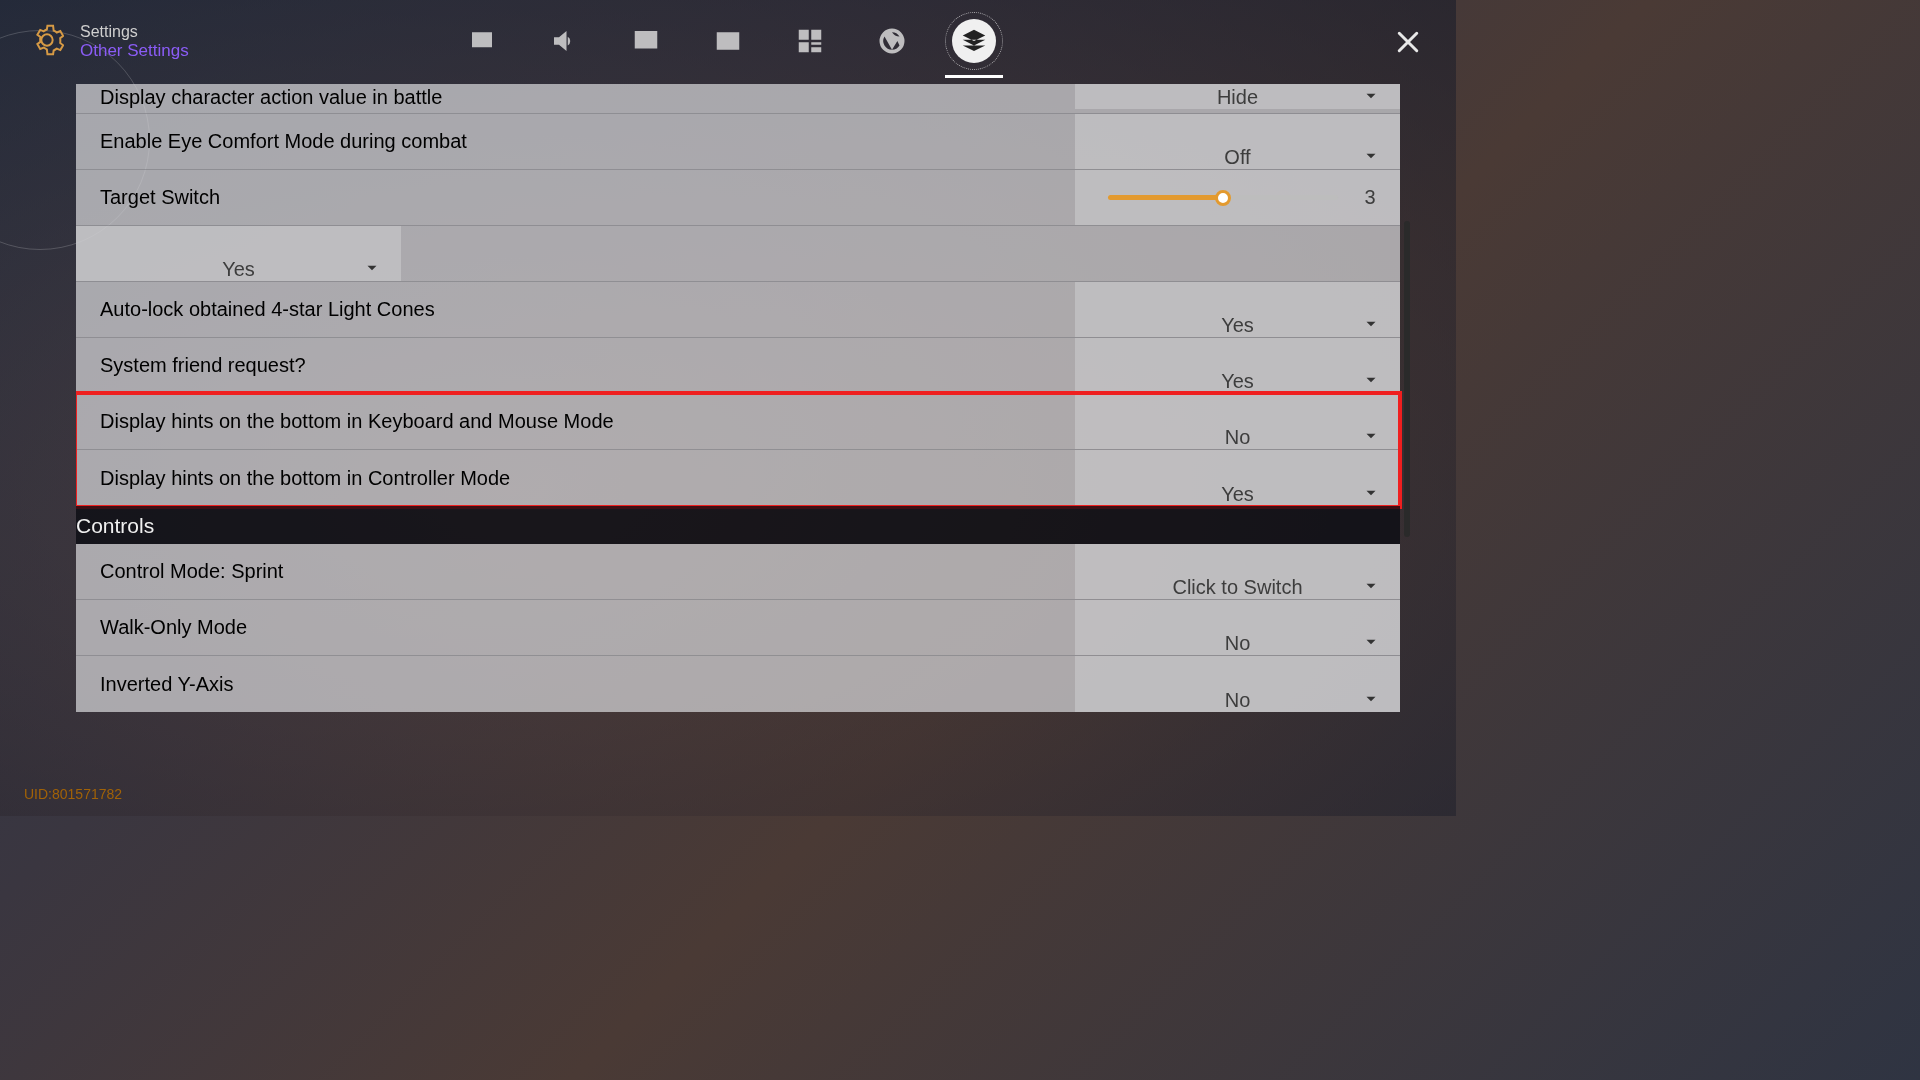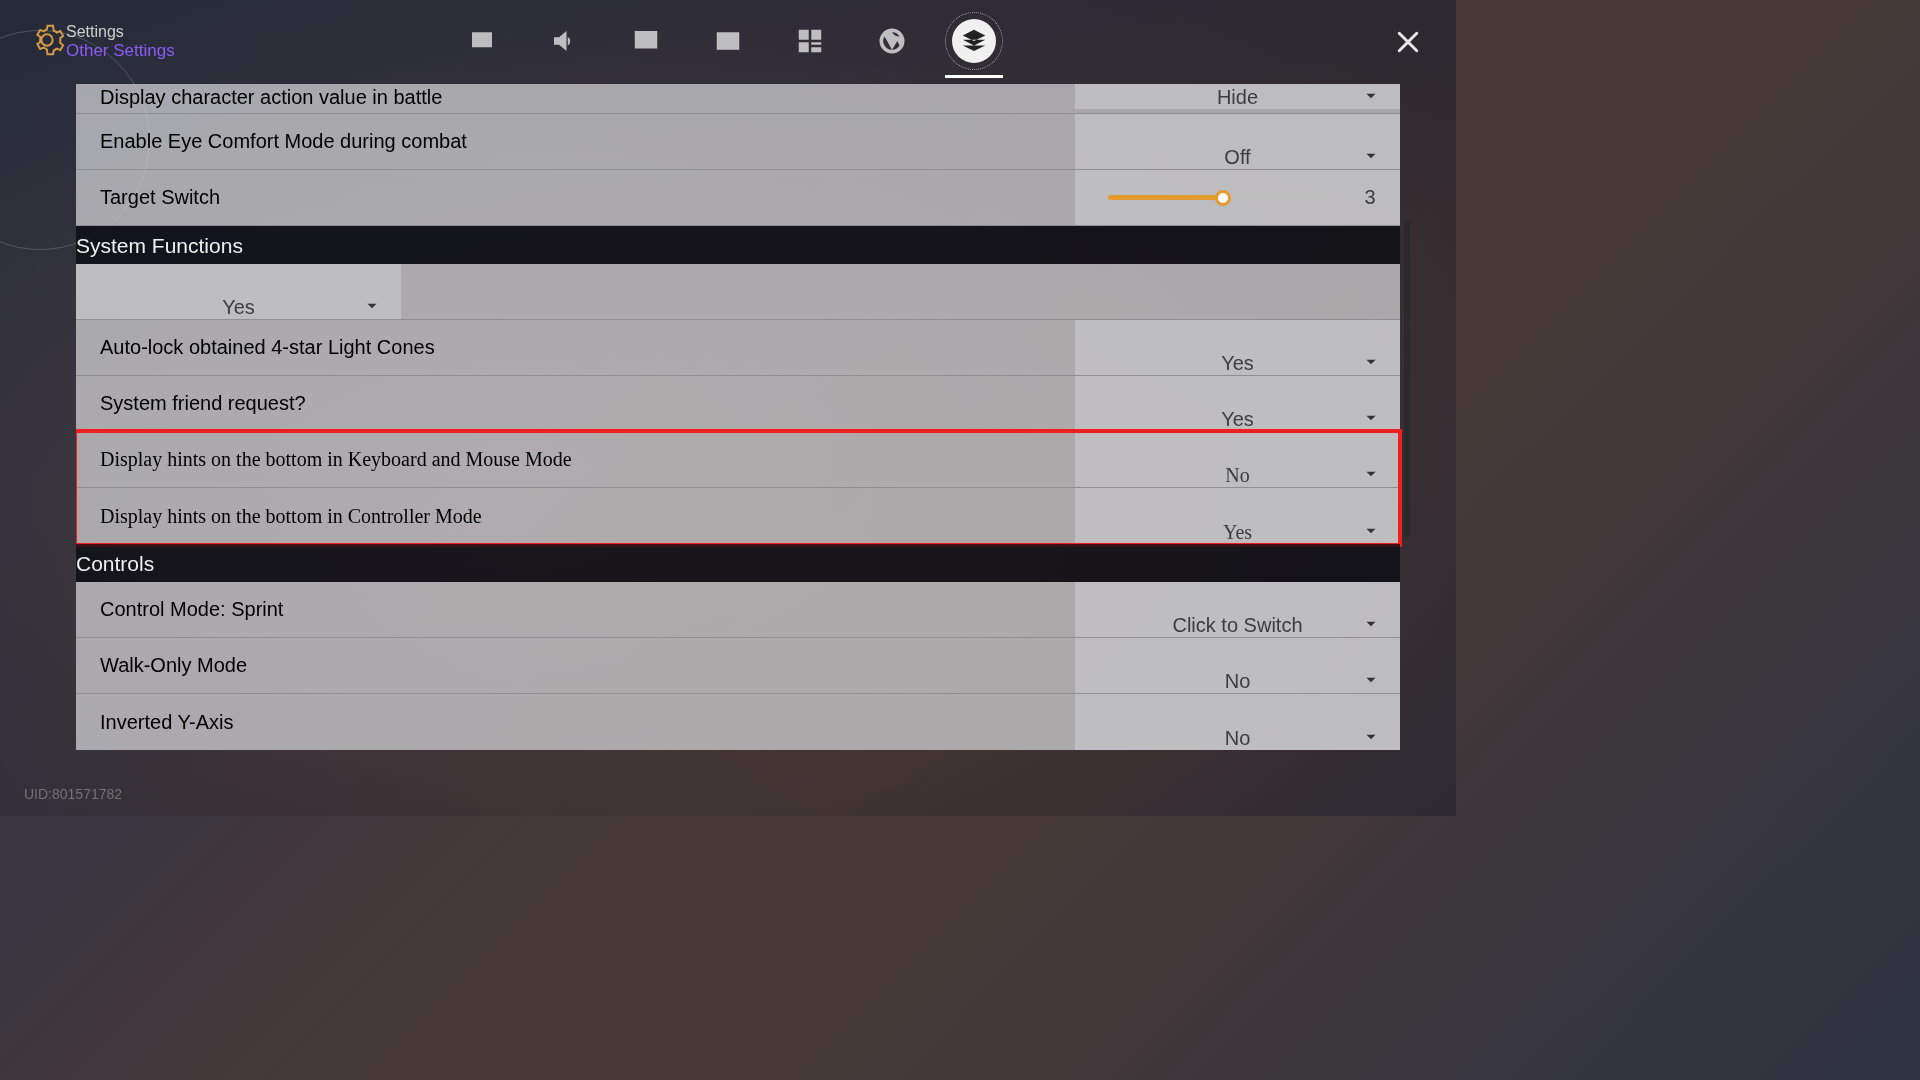--- a/index.html
+++ b/index.html
@@ -26,21 +26,21 @@
     position: relative;
     height: 84px;
     display: flex;
     align-items: center;
     padding: 0 30px;
     z-index: 5;
   }
   .title-block {
     display: flex;
     align-items: center;
-    gap: 2px;
+    gap: 16px;
   }
   .gear-icon svg { width: 34px; height: 34px; fill:#d69a45; stroke:#d69a45; }
   .title-text { display:flex; flex-direction:column; line-height:1.15; }
   .title-small { font-size: 16px; color:#cfcfcf; }
   .title-large { font-size: 17px; font-weight:400; color:#8b5cf6; }
 
   .tabs {
     position:absolute;
     left:50%; transform:translateX(-50%);
     display:flex; gap:44px; align-items:center;
@@ -168,21 +168,20 @@
     position:absolute; top:50%; transform:translate(-50%,-50%);
     width:16px; height:16px; border-radius:50%;
     background:#fff; border:3px solid #e39a2f;
   }
   .slider-num { color:#3d3d3d; font-size:20px; width:20px; text-align:center; }
 
   
   .highlight-group {
     position:relative;
     margin-right:10px;
-    font-family:Liberation Serif, serif;
   }
   .highlight-group::after {
     content:"";
     position:absolute;
     inset:-3px -2px -3px -3px;
     border:4px solid #ef1f1f;
     pointer-events:none;
   }
   .highlight-group .row { margin-right:0; }
 
@@ -210,21 +209,21 @@
     width:6px;
     height:46%;
     background:#2a2a2a;
     border-radius:3px;
   }
 
   
   .uid {
     position:absolute;
     left:24px; bottom:14px;
-    color:#737373;
+    color:#a16207;
     font-size:14px;
   }
 
   
   .arc {
     position:absolute;
     left:-70px; top:30px;
     width:220px; height:220px;
     border:1px solid rgba(255,255,255,0.18);
     border-radius:50%;
@@ -318,21 +317,20 @@
       <div class="row">
         <div class="row-label">Target Switch</div>
         <div class="slider-zone">
           <div class="slider-track">
             <div class="slider-fill" style="width: 50%;"></div>
             <div class="slider-thumb" style="left: 50%;"></div>
           </div>
           <span class="slider-num">3</span>
         </div>
       </div>
-      <div class="section-header">System Functions</div>
       <div class="row">
         <div class="row-value-zone">
           <span class="row-value-text">Yes</span>
           <span class="row-chevron"><svg viewBox="0 0 24 24">
               <path d="M6 9l6 6 6-6z"></path>
             </svg></span>
         </div>
       </div>
       <div class="row">
         <div class="row-label">Auto-lock obtained 4-star Light Cones</div>

